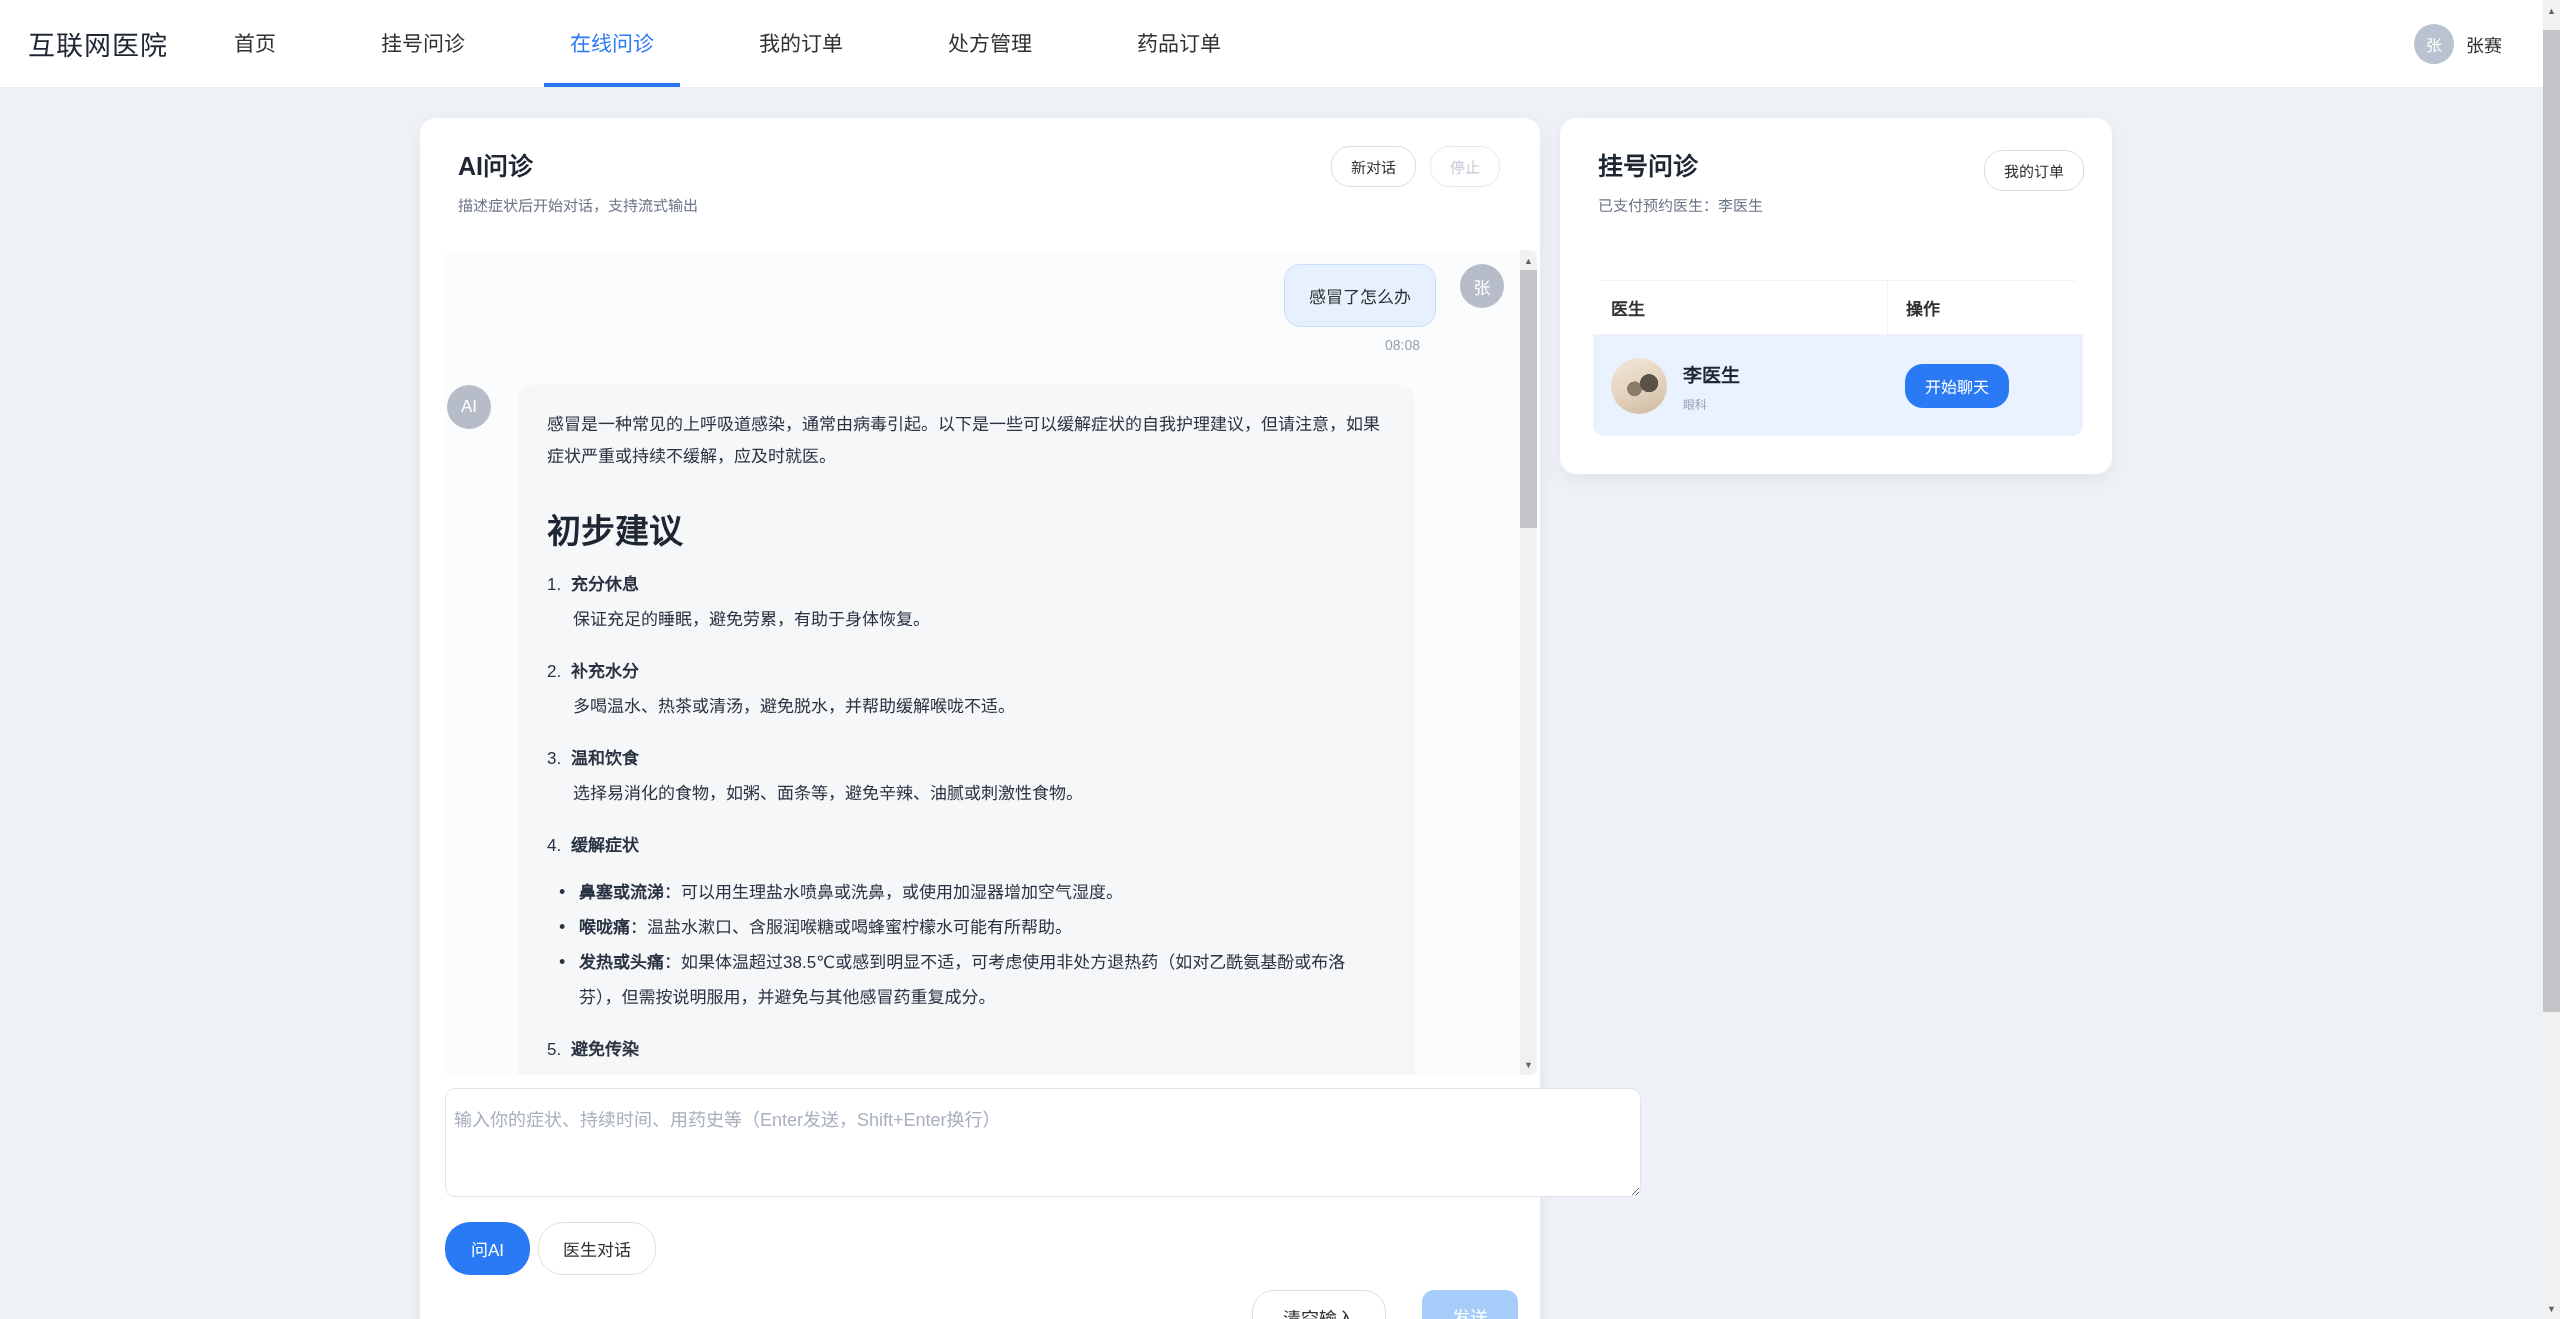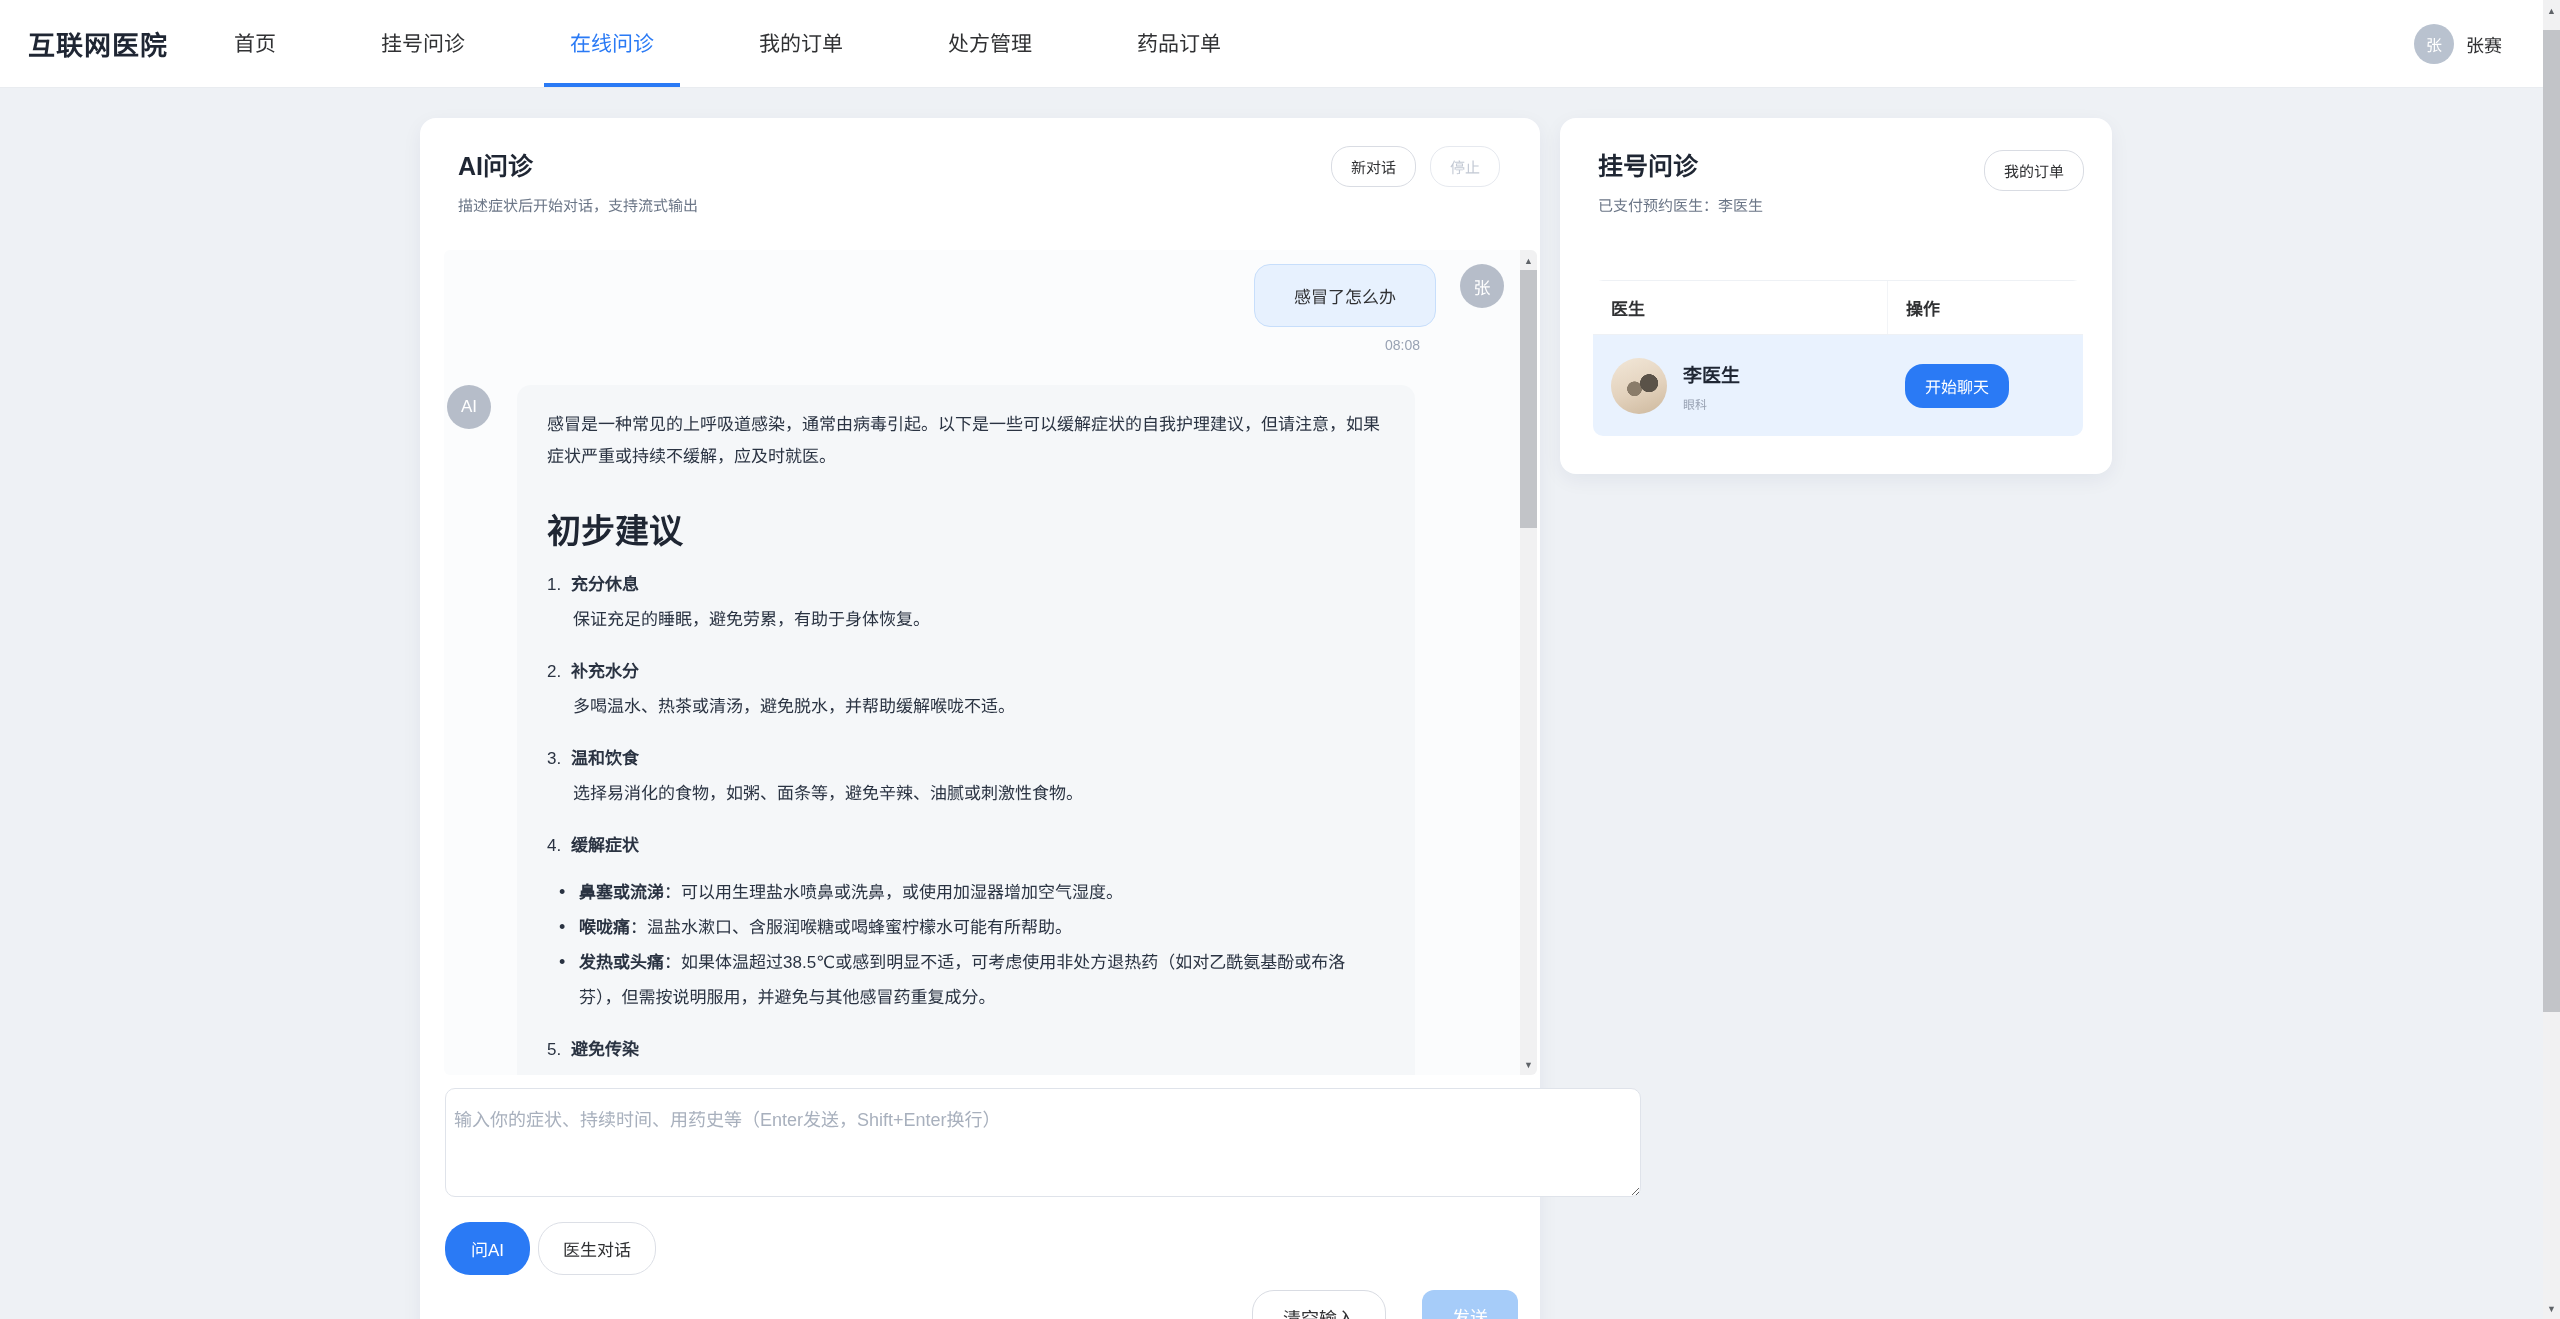--- a/index.html
+++ b/index.html
@@ -8,21 +8,21 @@
     font-family:"Liberation Sans","DejaVu Sans",sans-serif;
     background:#eef1f5; color:#303133; position:relative;
   }
 
   
   .navbar {
     position:absolute; top:0; left:0; width:2560px; height:88px;
     background:#ffffff; border-bottom:1px solid #e9ecf0;
     display:flex; align-items:center; z-index:5;
   }
-  .brand { font-size:27px; font-weight:bold; color:#1f2633; padding:0 40px 0 28px; letter-spacing:1px; }
+  .brand { font-size:27px; font-weight:normal; color:#1f2633; padding:0 40px 0 28px; letter-spacing:1px; }
   .tabs { display:flex; height:100%;gap:33px; }
   .tab {
     height:100%; display:flex; align-items:center; padding:0 26px; margin-right:20px;
     font-size:21px; color:#303133; cursor:pointer; border-bottom:4px solid transparent;
   }
   .tab.active { color:#2a7af5; border-bottom-color:#2a7af5; }
   .user-chip { position:absolute; right:58px; top:0; height:88px; display:flex; align-items:center; gap:12px; }
   .avatar-sm {
     width:40px; height:40px; border-radius:50%; background:#b9c2cf; color:#ffffff;
     display:flex; align-items:center; justify-content:center; font-size:16px;
@@ -51,21 +51,21 @@
 
   
   .chat-viewport {
     position:absolute; top:132px; left:24px; width:1093px; height:825px;
     background:#fbfcfd; border-radius:6px; overflow:hidden;
   }
   .messages { position:absolute; top:0; left:0; right:17px; padding:14px 16px 0 0; }
   .msg-row-user { display:flex; justify-content:flex-end; gap:24px; }
   .bubble-user {
     background:#e7f1fe; border:1px solid #c7defb; border-radius:16px;
-    padding:18px 39px; font-size:17px; color:#303133; max-width:700px;
+    padding:18px 24px; font-size:17px; color:#303133; max-width:700px;
   }
   .avatar-md {
     width:44px; height:44px; border-radius:50%; background:#b6bdc9; color:#ffffff; flex:0 0 44px;
     display:flex; align-items:center; justify-content:center; font-size:17px;
   }
   .msg-time { text-align:left; font-size:14px; color:#98a2b3; margin:10px 0 0 151px; }
   .msg-row-ai { display:flex; gap:26px; margin:32px 0 0 3px; }
   .bubble-ai {
     background:#f5f7f9; border-radius:14px; padding:22px 30px 30px 30px; width:898px; color:#2a3342;
   }

